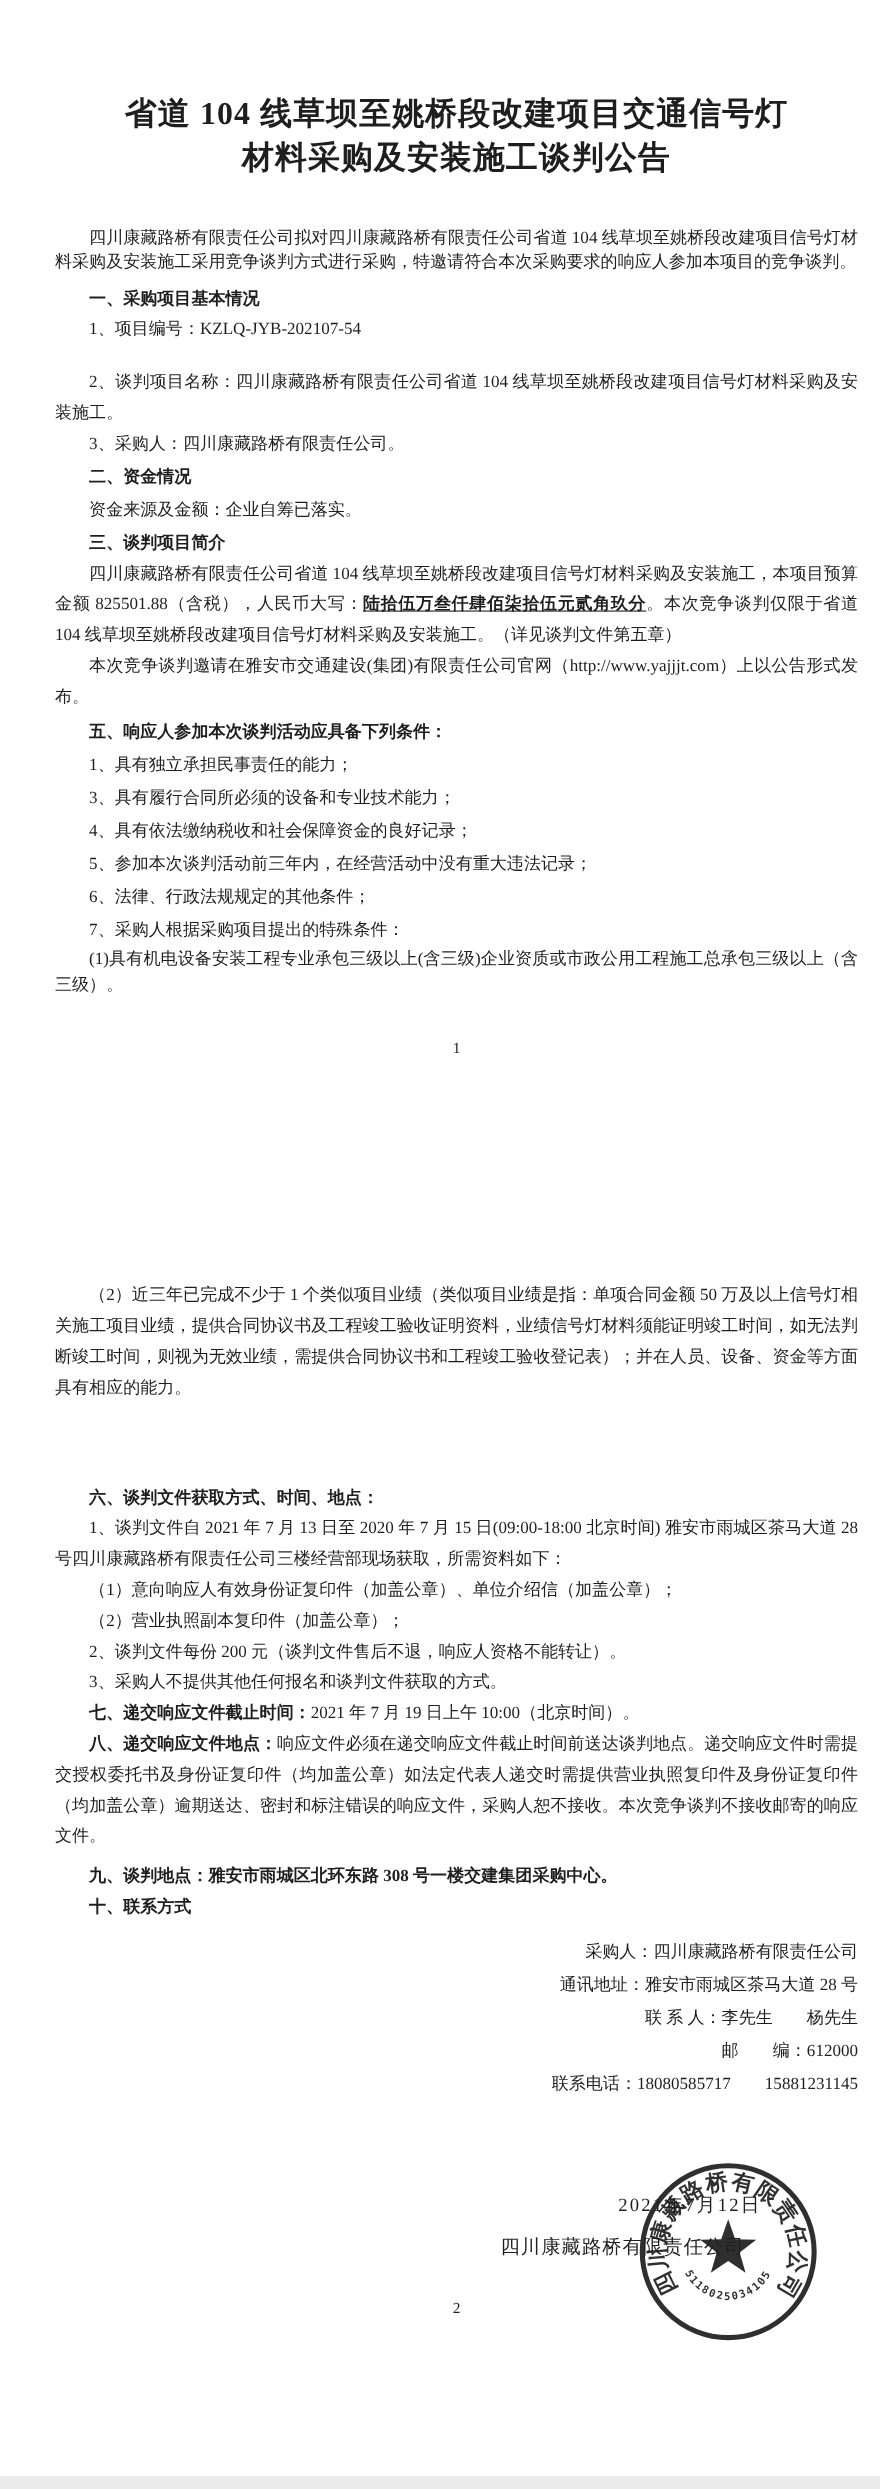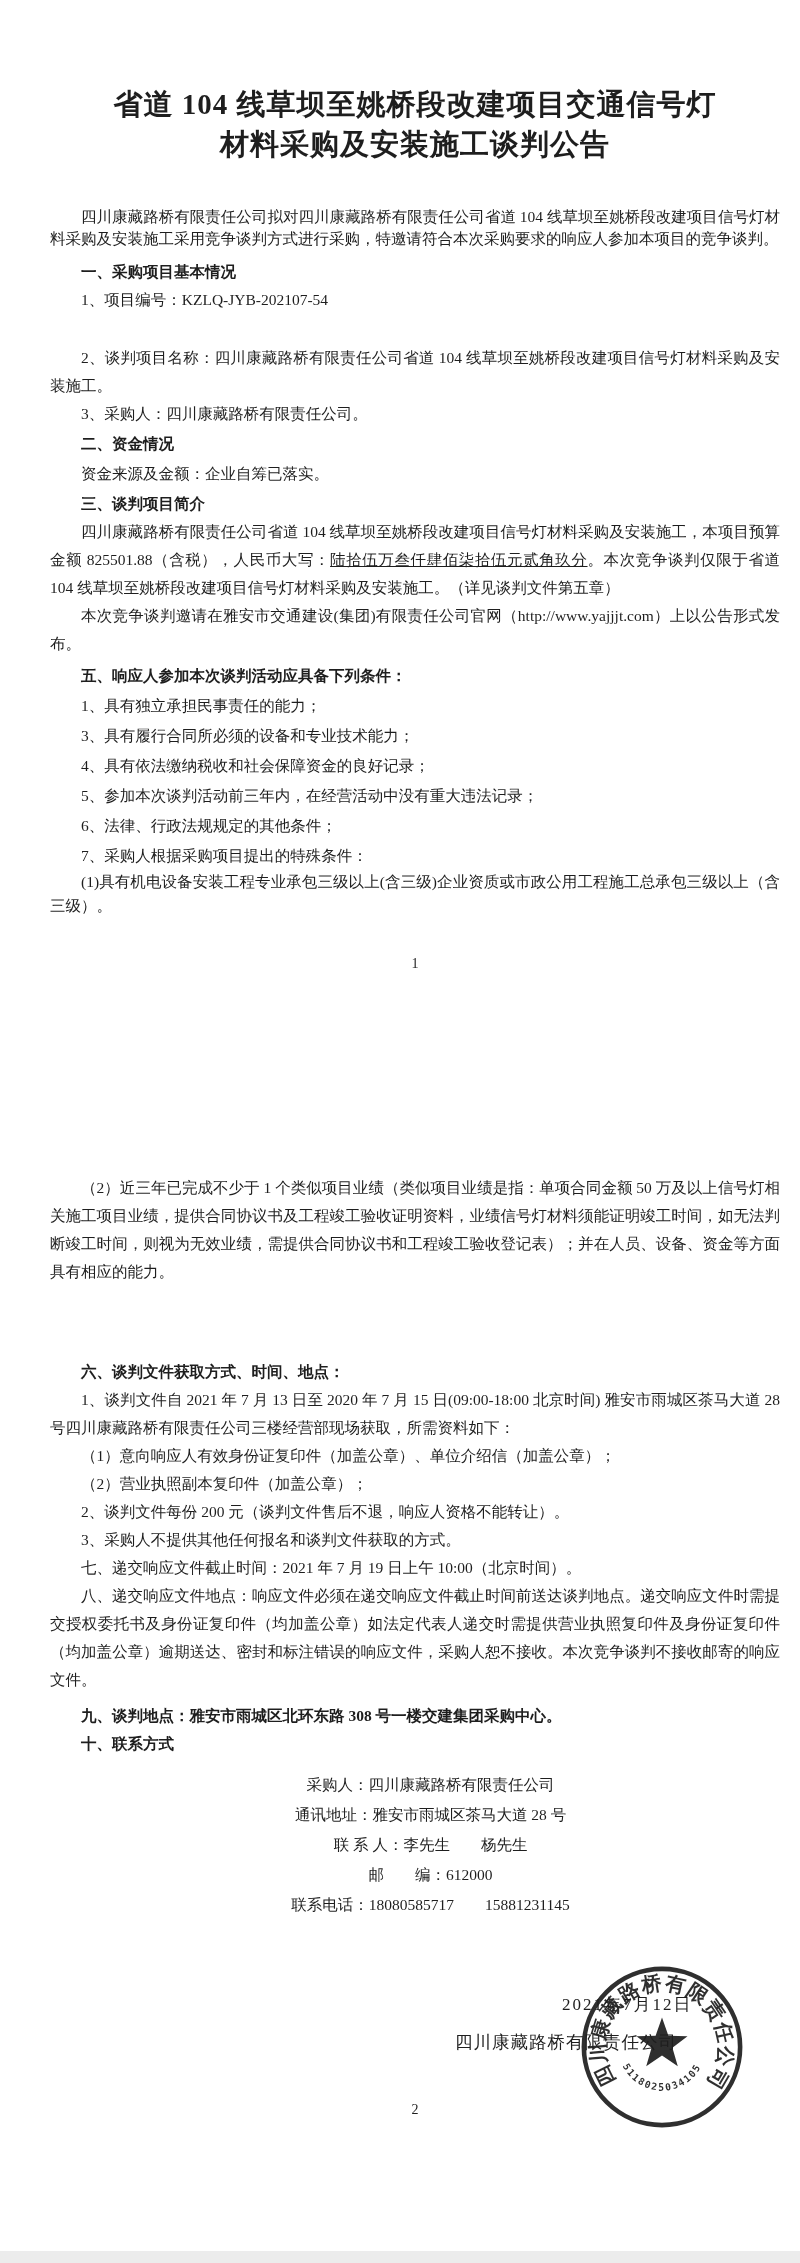--- a/index.html
+++ b/index.html
@@ -8,32 +8,32 @@
     background:#ffffff; color:#1e1e1e;
     font-family:"Liberation Serif","DejaVu Serif",serif;
   }
   .doc { padding:84px 20px 0 50px; }
   .title { margin:0; font-size:29px; line-height:40px; font-weight:bold; text-align:center; letter-spacing:1px; }
   .title .tline { display:block; }
   p { margin:0; font-size:15.5px; line-height:28px; text-align:justify; }
   .intro { margin-top:42px; line-height:22px; }
   .indent { text-indent:2em; }
   .h { font-weight:bold; }
-  .mt2{margin-top:2px;} .mt4{margin-top:4px;} .mt8{margin-top:8px;} .mt14{margin-top:30px;}
+  .mt2{margin-top:2px;} .mt4{margin-top:4px;} .mt8{margin-top:8px;} .mt14{margin-top:20px;}
   .cond { margin-top:2px; }
   .sub1 { line-height:24px; }
-  .amount { font-weight:normal; text-decoration:underline; }
-  .lead { font-weight:normal; }
+  .amount { font-weight:bold; text-decoration:underline; }
+  .lead { font-weight:bold; }
   .boldline { font-weight:bold; }
   .pagenum { margin-top:36px; text-align:center; font-size:14px; line-height:20px; text-indent:0; }
   .pagenum.second { margin-top:180px; }
   .spacer-pagebreak { height:200px; }
   .spacer-mid { height:72px; }
   .contact-block { margin-top:12px; }
-  .contact-block p { line-height:30px; white-space:pre-wrap; text-align:center; }
+  .contact-block p { line-height:30px; white-space:pre-wrap; text-align:right; }
   
   .sig-date { position:absolute; left:562px; top:1993px; font-size:17px; letter-spacing:2px; }
   .sig-company { position:absolute; left:455px; top:2030px; font-size:17.5px; letter-spacing:1px; }
   .seal { position:absolute; left:578px; top:1961px; width:168px; height:172px; opacity:.92; }
   .bottom-strip { position:absolute; left:0; bottom:0; width:800px; height:12px; background:#ececec; }
 </style>
 </head>
 <body>
 
 <div class="doc">

